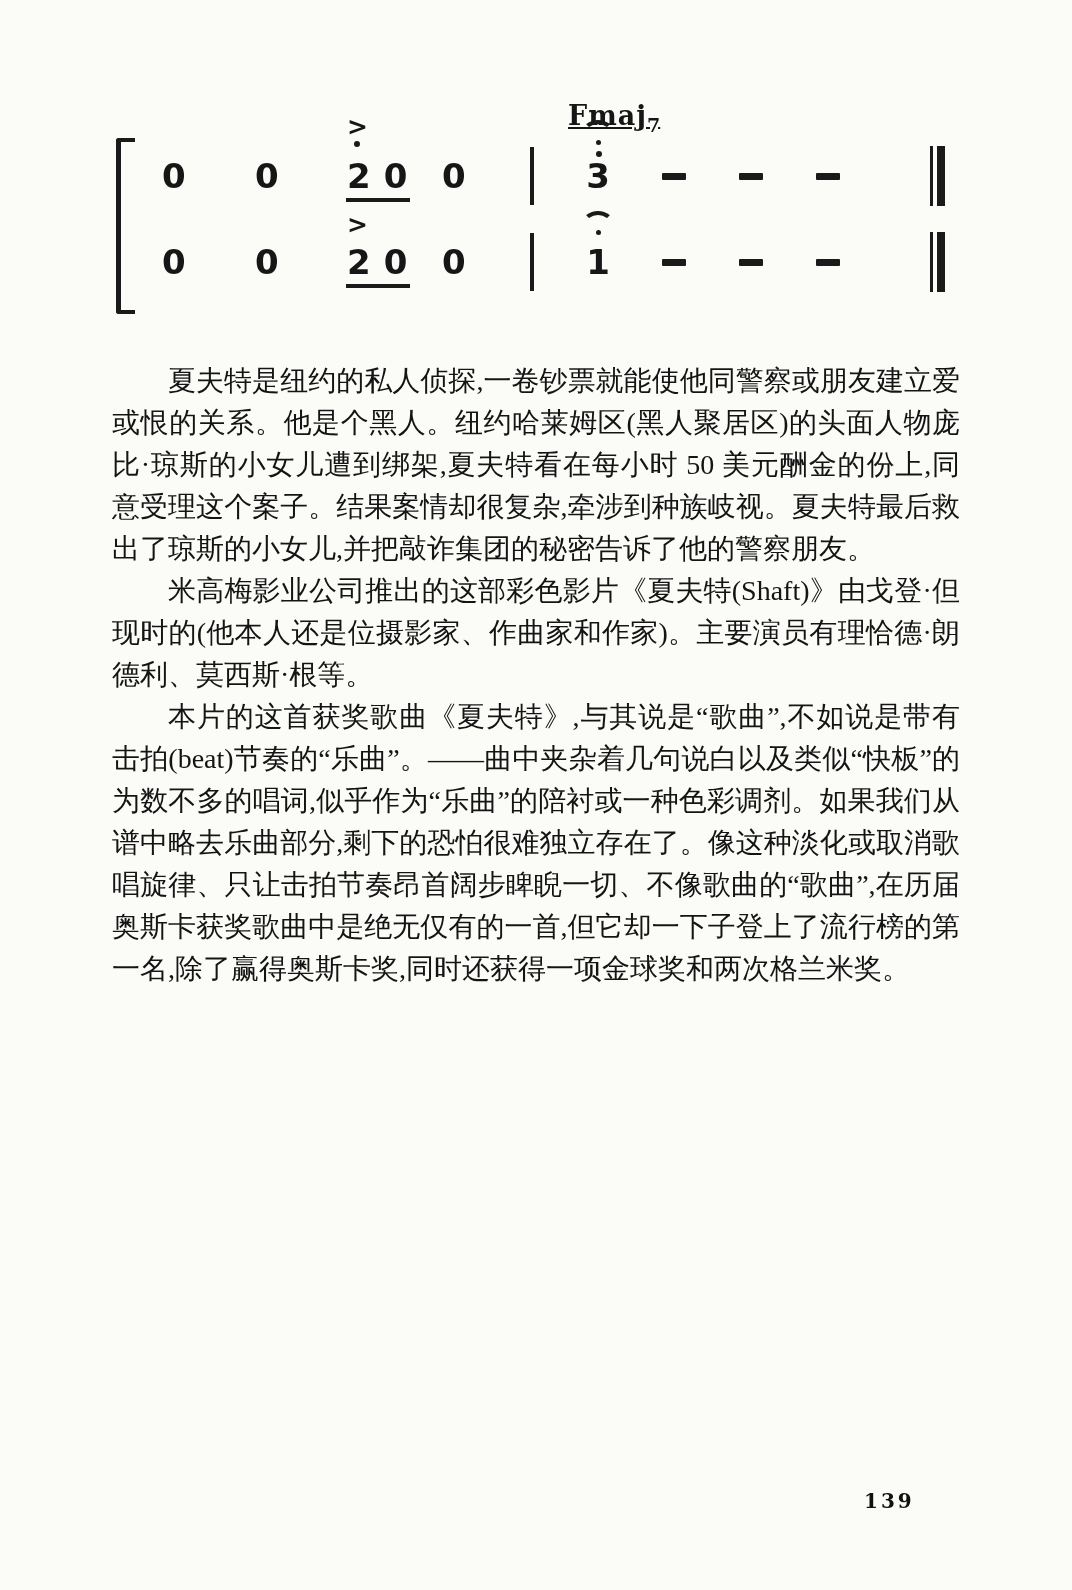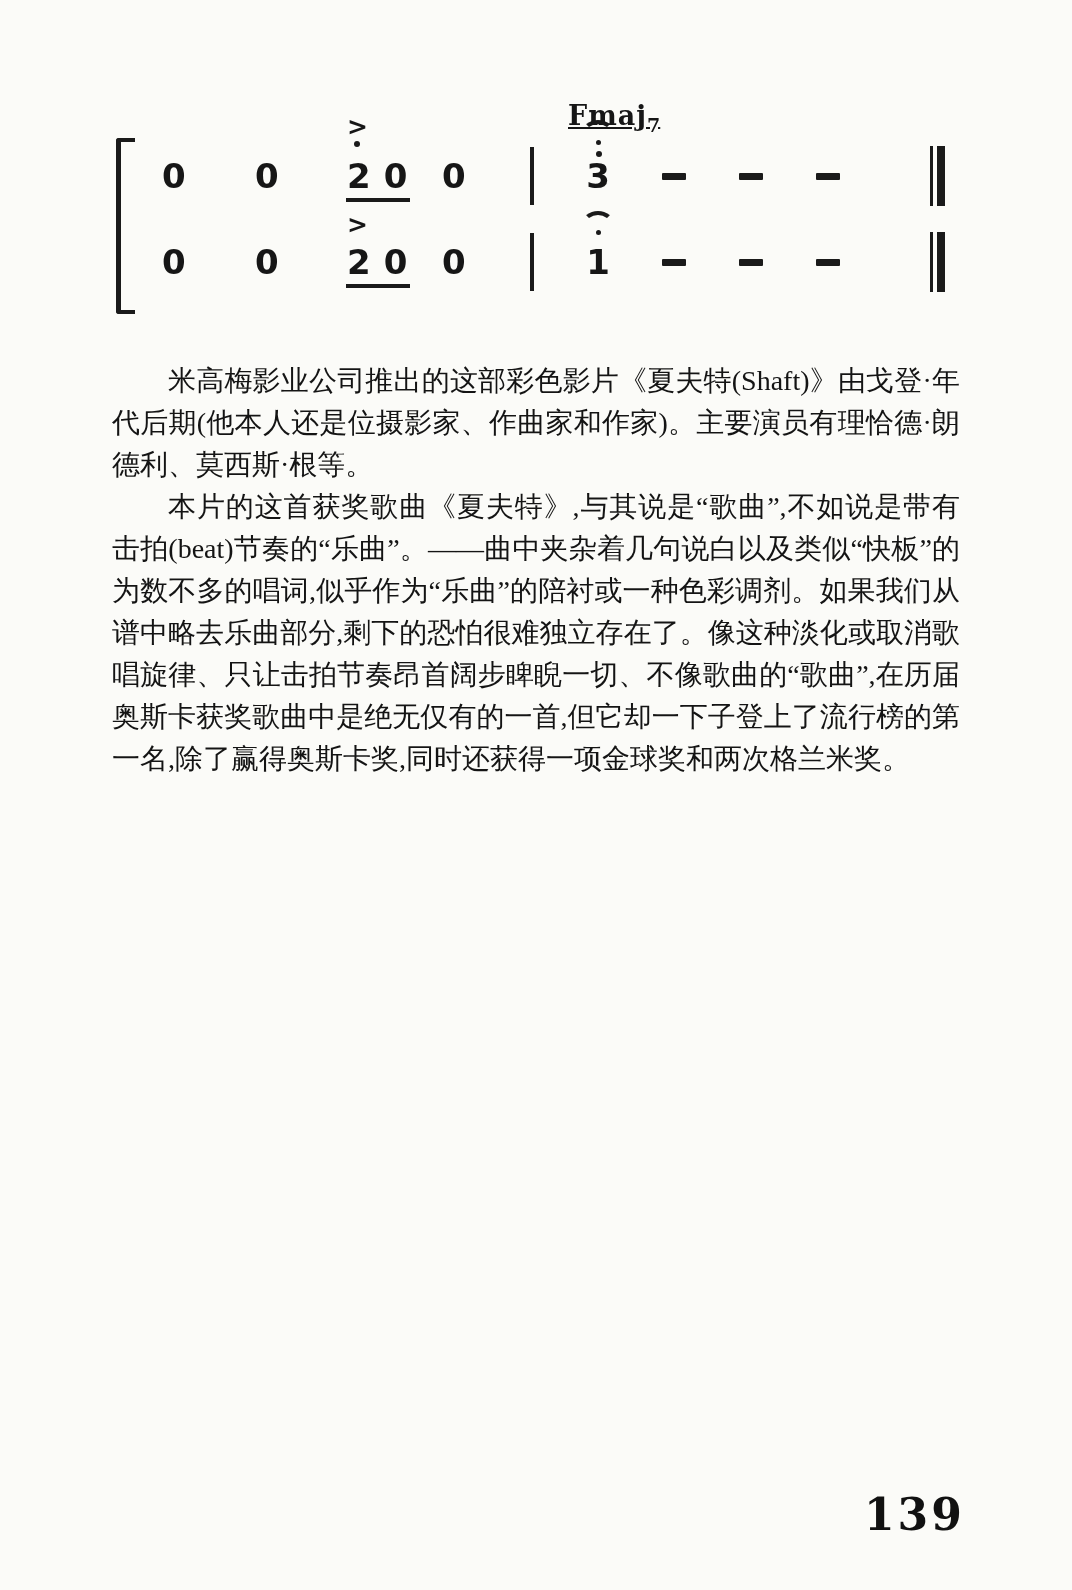--- a/index.html
+++ b/index.html
@@ -88,21 +88,21 @@
     position:absolute;left:112px;top:360px;width:848px;
     font-size:28px;line-height:42px;
     text-align:justify;
     color:#141414;
   }
   .text-block p{margin:0;text-indent:2em;}
 
   
   .pageno{
     position:absolute;left:864px;top:1489px;
-    font-size:44px;font-weight:bold;letter-spacing:3px;
+    font-size:20px;font-weight:bold;letter-spacing:3px;
     font-family:"DejaVu Serif", serif;
     color:#111;
   }
 </style>
 </head>
 <body>
 
 <div class="page">
 
   <div class="score">
@@ -153,19 +153,20 @@
       <span class="dash d2"></span>
       <span class="dash d3"></span>
       <span class="endbar">
           <i class="thin"></i>
           <i class="thick"></i>
         </span>
     </div>
   </div>
 
   <div class="text-block">
-    <p>米高梅影业公司推出的这部彩色影片《夏夫特(Shaft)》由戈登·年代后期(他本人还是位摄影家、作曲家和作家)。主要演员有理恰德·朗德利、莫西斯·根等。</p>
+    <p>夏夫特是纽约的私人侦探,一卷钞票就能使他同警察或朋友建立爱或恨的关系。他是个黑人。纽约哈莱姆区(黑人聚居区)的头面人物庞比·琼斯的小女儿遭到绑架,夏夫特看在每小时 50 美元酬金的份上,同意受理这个案子。结果案情却很复杂,牵涉到种族岐视。夏夫特最后救出了琼斯的小女儿,并把敲诈集团的秘密告诉了他的警察朋友。</p>
+    <p>米高梅影业公司推出的这部彩色影片《夏夫特(Shaft)》由戈登·但现时的(他本人还是位摄影家、作曲家和作家)。主要演员有理恰德·朗德利、莫西斯·根等。</p>
     <p>本片的这首获奖歌曲《夏夫特》,与其说是“歌曲”,不如说是带有击拍(beat)节奏的“乐曲”。——曲中夹杂着几句说白以及类似“快板”的为数不多的唱词,似乎作为“乐曲”的陪衬或一种色彩调剂。如果我们从谱中略去乐曲部分,剩下的恐怕很难独立存在了。像这种淡化或取消歌唱旋律、只让击拍节奏昂首阔步睥睨一切、不像歌曲的“歌曲”,在历届奥斯卡获奖歌曲中是绝无仅有的一首,但它却一下子登上了流行榜的第一名,除了赢得奥斯卡奖,同时还获得一项金球奖和两次格兰米奖。</p>
   </div>
 
   <div class="pageno">139</div>
 
 </div>
 
 </body></html>

